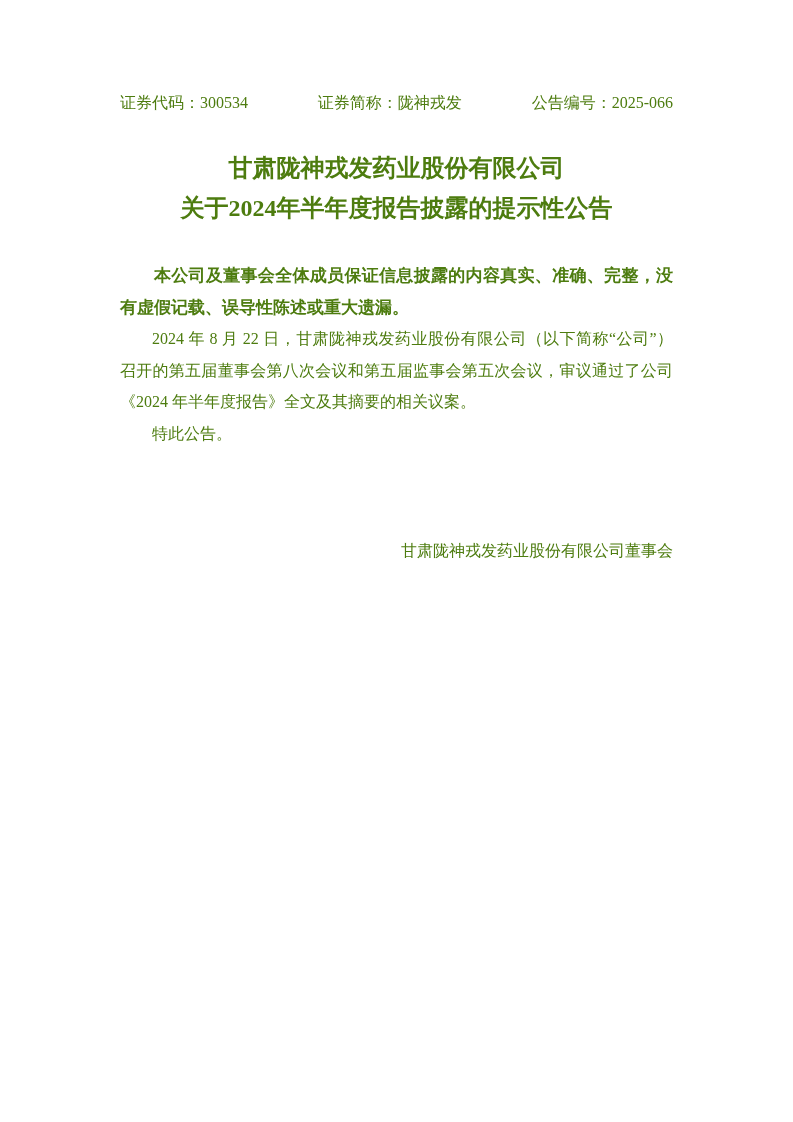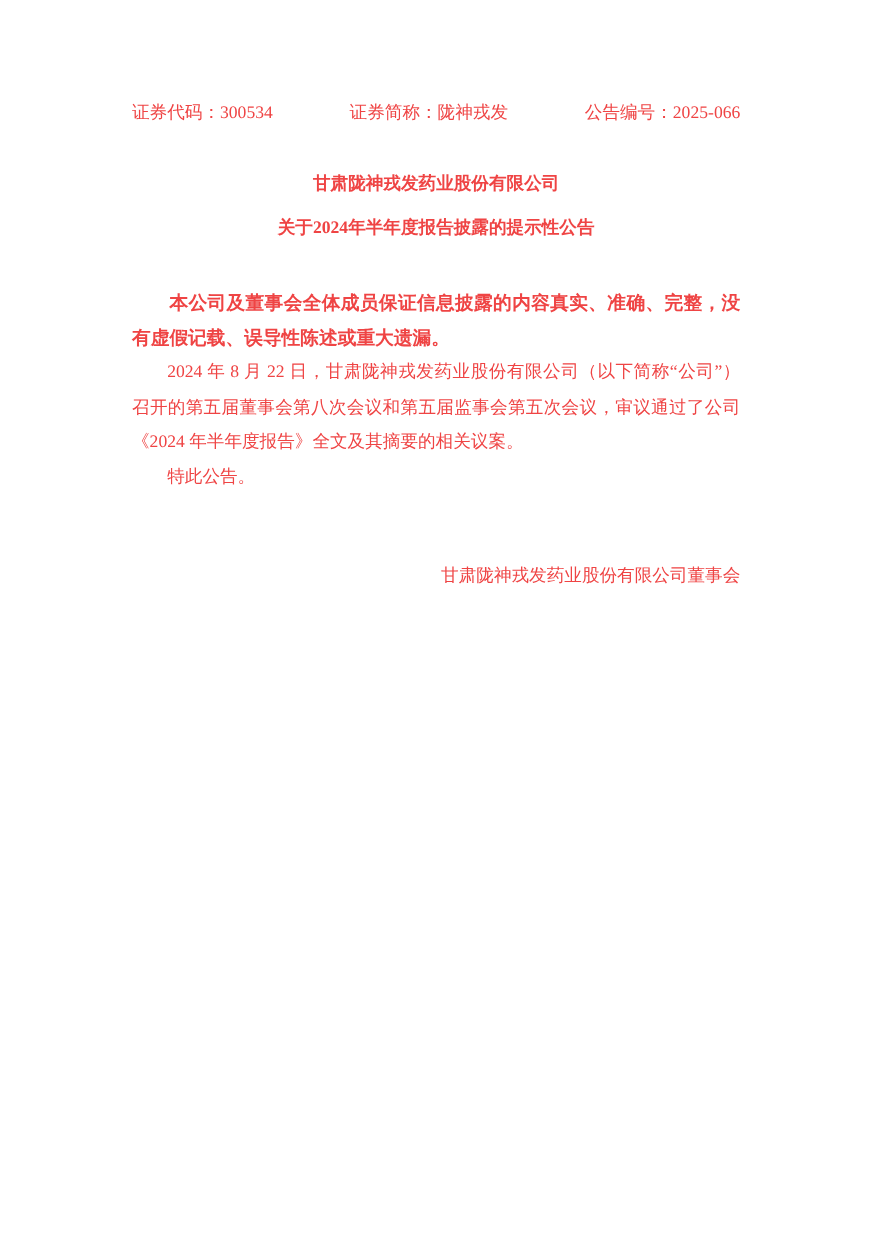--- a/index.html
+++ b/index.html
@@ -6,38 +6,38 @@
     margin: 0;
     padding: 0;
     background: #ffffff;
   }
   .page {
     position: relative;
     width: 793px;
     height: 995px;
     margin: 0 auto;
     background: #ffffff;
-    color: #ef4444;
+    color: #4d7c0f;
     font-family: "Liberation Serif", "DejaVu Serif", serif;
     overflow: hidden;
     box-sizing: border-box;
     padding: 92px 120px 0 120px;
   }
   .doc-header {
     display: flex;
     justify-content: space-between;
     align-items: baseline;
     font-size: 16px;
     line-height: 22px;
     white-space: nowrap;
   }
   .doc-title {
     margin: 34px 0 0 0;
     text-align: center;
-    font-size: 16px;
+    font-size: 24px;
     font-weight: bold;
     line-height: 40px;
   }
   .doc-title .title-line {
     display: block;
   }
   .declaration {
     margin: 32px 0 0 0;
     font-size: 17px;
     font-weight: bold;
@@ -48,21 +48,21 @@
   .body-text {
     margin: 0;
     font-size: 16px;
     line-height: 31.5px;
     text-indent: 2em;
     text-align: justify;
   }
   .body-text.first {
   }
   .signature {
-    margin-top: 58px;
+    margin-top: 85px;
     text-align: right;
   }
   .signature-inner {
     display: inline-block;
     text-align: center;
     font-size: 16px;
     line-height: 33px;
   }
   .signature-company {
     display: block;

